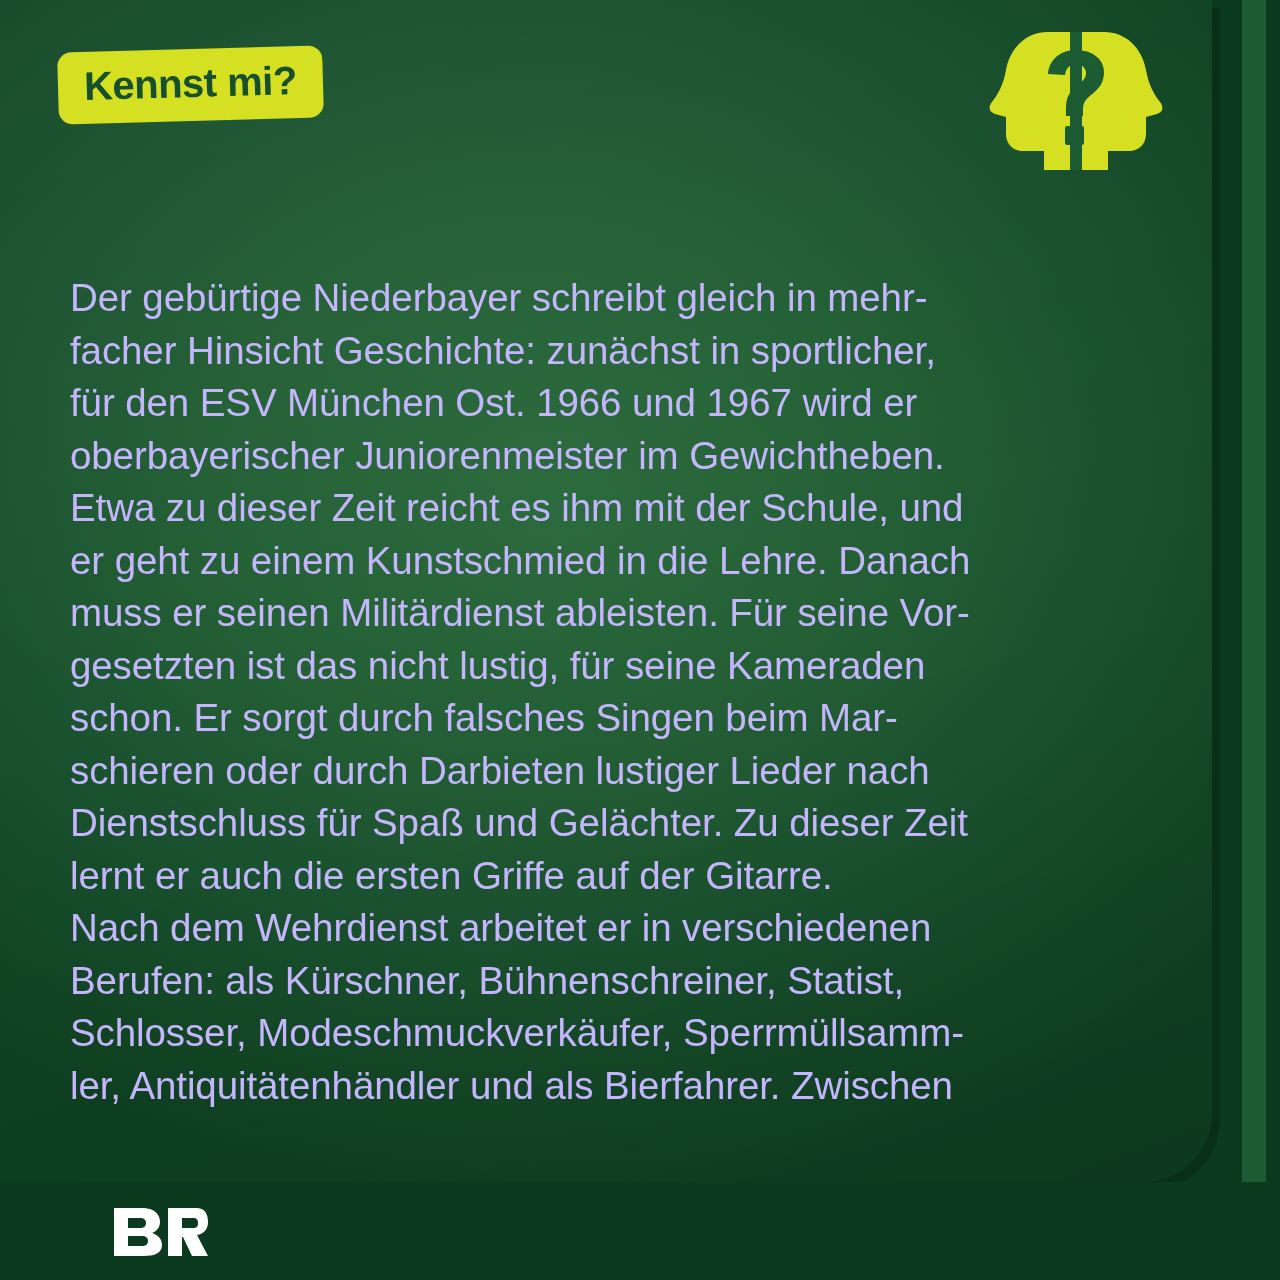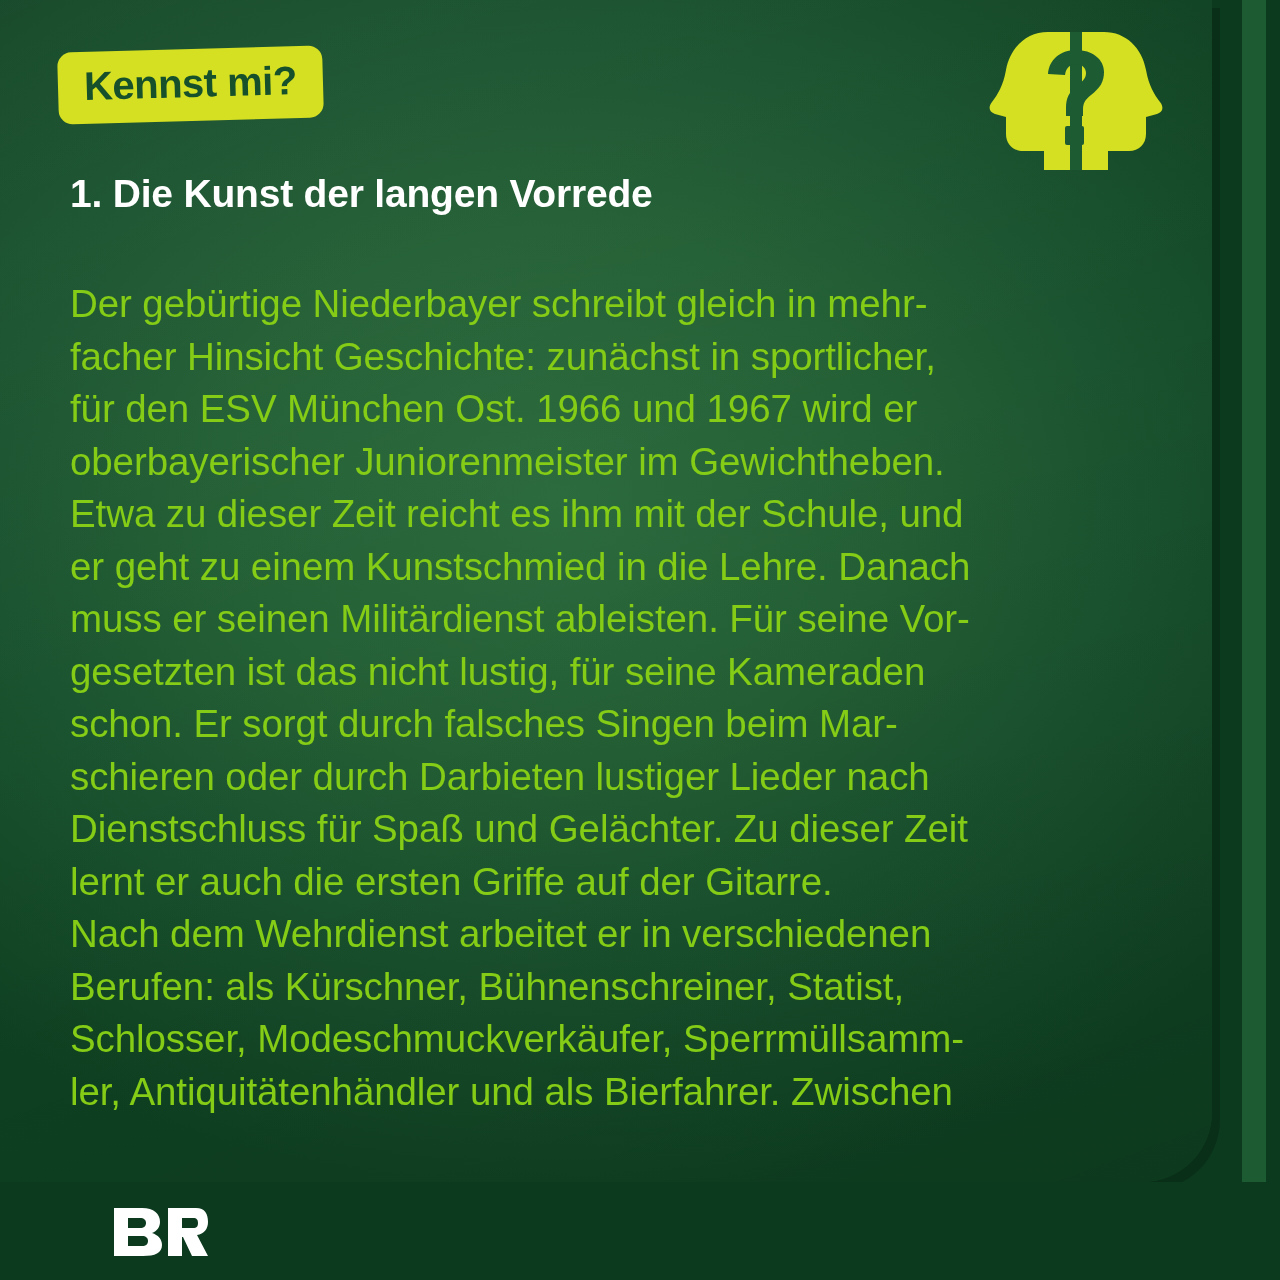--- a/index.html
+++ b/index.html
@@ -112,25 +112,25 @@
     font-size: 39px;
     font-weight: bold;
     color: #ffffff;
     letter-spacing: -0.2px;
   }
 
   
   .body-copy {
     position: absolute;
     left: 70px;
-    top: 278px;
+    top: 272px;
     width: 1085px;
     font-size: 38.5px;
     line-height: 52.5px;
-    color: #84cc16;
+    color: #c4b5fd;
     font-weight: 350;
     letter-spacing: -0.1px;
     white-space: pre-line;
   }
 
   
   .br-logo {
     position: absolute;
     left: 112px;
     bottom: 22px;
@@ -174,21 +174,20 @@
 
       <rect x="84" y="10" width="12" height="138" fill="#1d5c33"></rect>
 
       <g fill="#1d5c33">
         <path d="M90 28 C74 28 63 38 62 52 L79 53 C80 46 84 42 90 42 C96 42 100 46 100 51 C100 56 97 59 91 64 C83 70 80 76 80 86 L80 94 L97 94 L97 88 C97 81 99 78 105 73 C114 66 118 60 118 50 C118 37 106 28 90 28 Z"></path>
         <rect x="79" y="104" width="19" height="19" rx="2"></rect>
       </g>
     </svg>
   </div>
 
-  <div class="title">1. Die Kunst der langen Vorrede</div>
 
   <div class="body-copy">Der gebürtige Niederbayer schreibt gleich in mehr-
 facher Hinsicht Geschichte: zunächst in sportlicher,
 für den ESV München Ost. 1966 und 1967 wird er
 oberbayerischer Juniorenmeister im Gewichtheben.
 Etwa zu dieser Zeit reicht es ihm mit der Schule, und
 er geht zu einem Kunstschmied in die Lehre. Danach
 muss er seinen Militärdienst ableisten. Für seine Vor-
 gesetzten ist das nicht lustig, für seine Kameraden
 schon. Er sorgt durch falsches Singen beim Mar-

